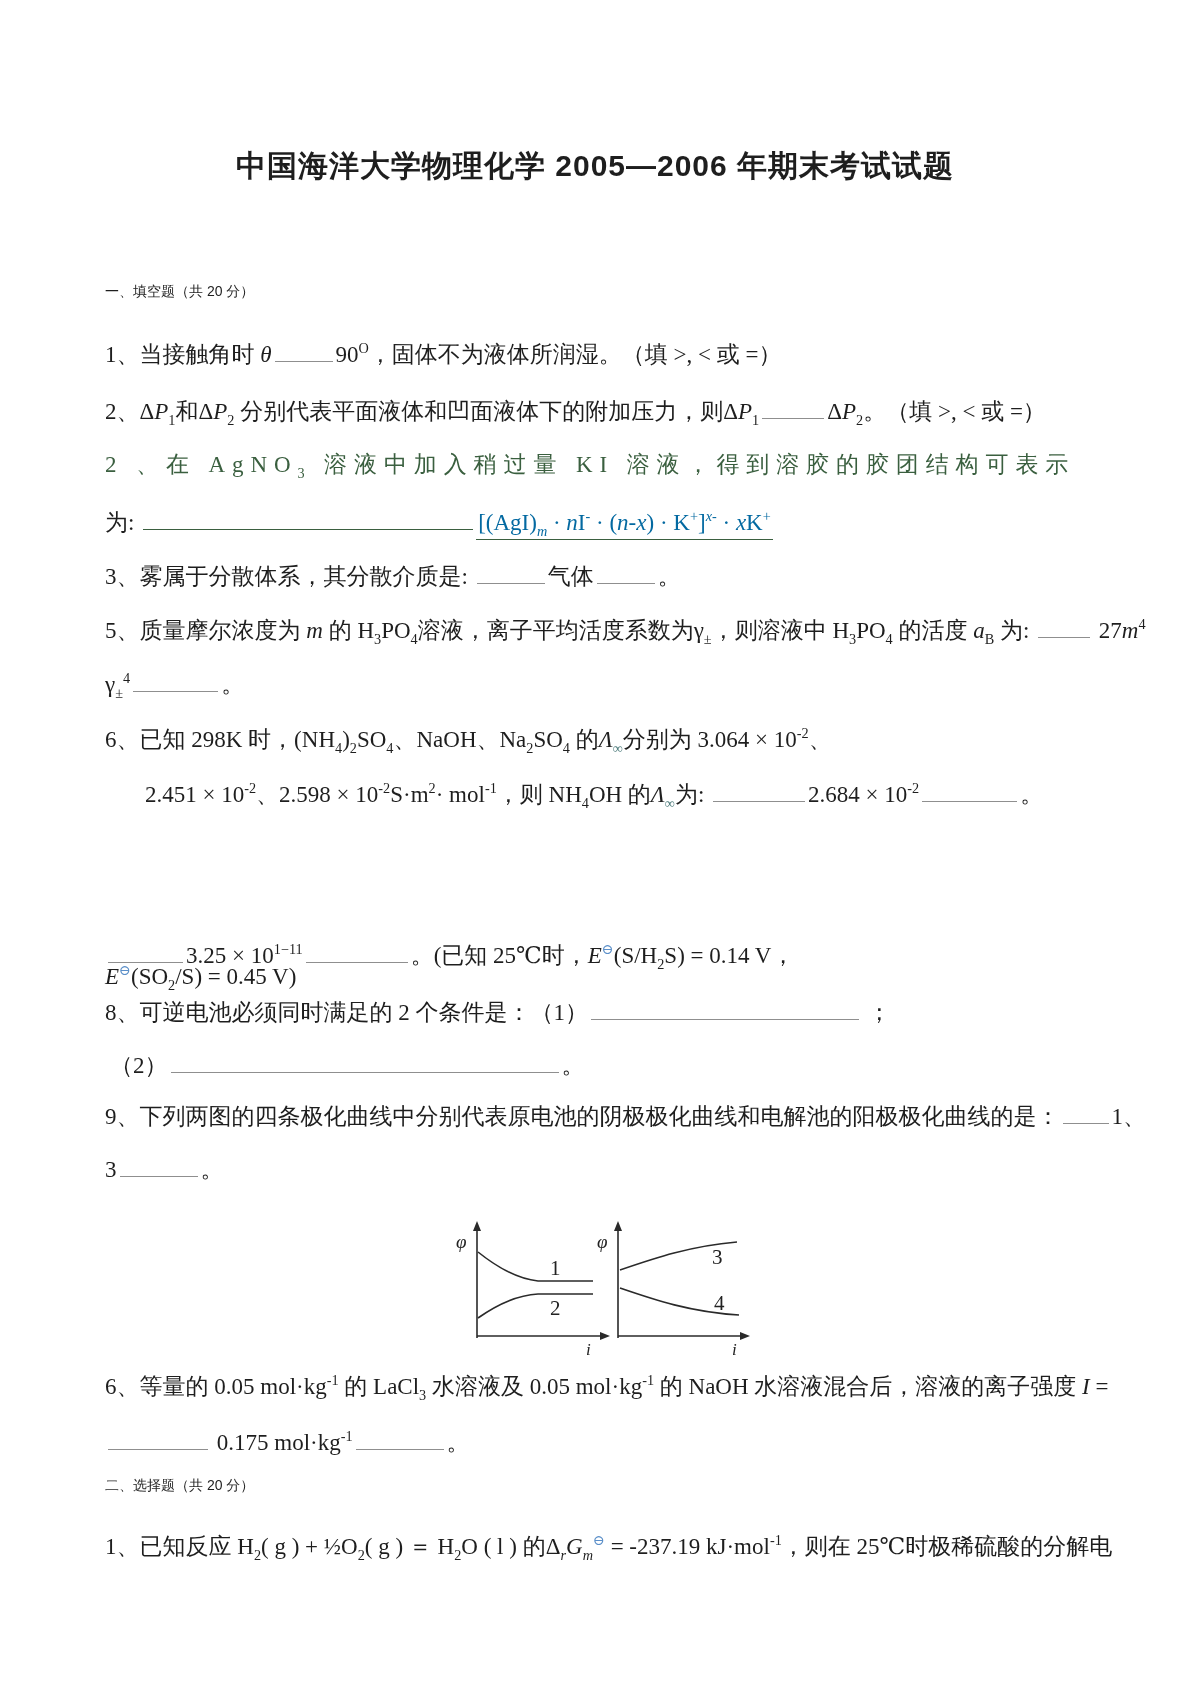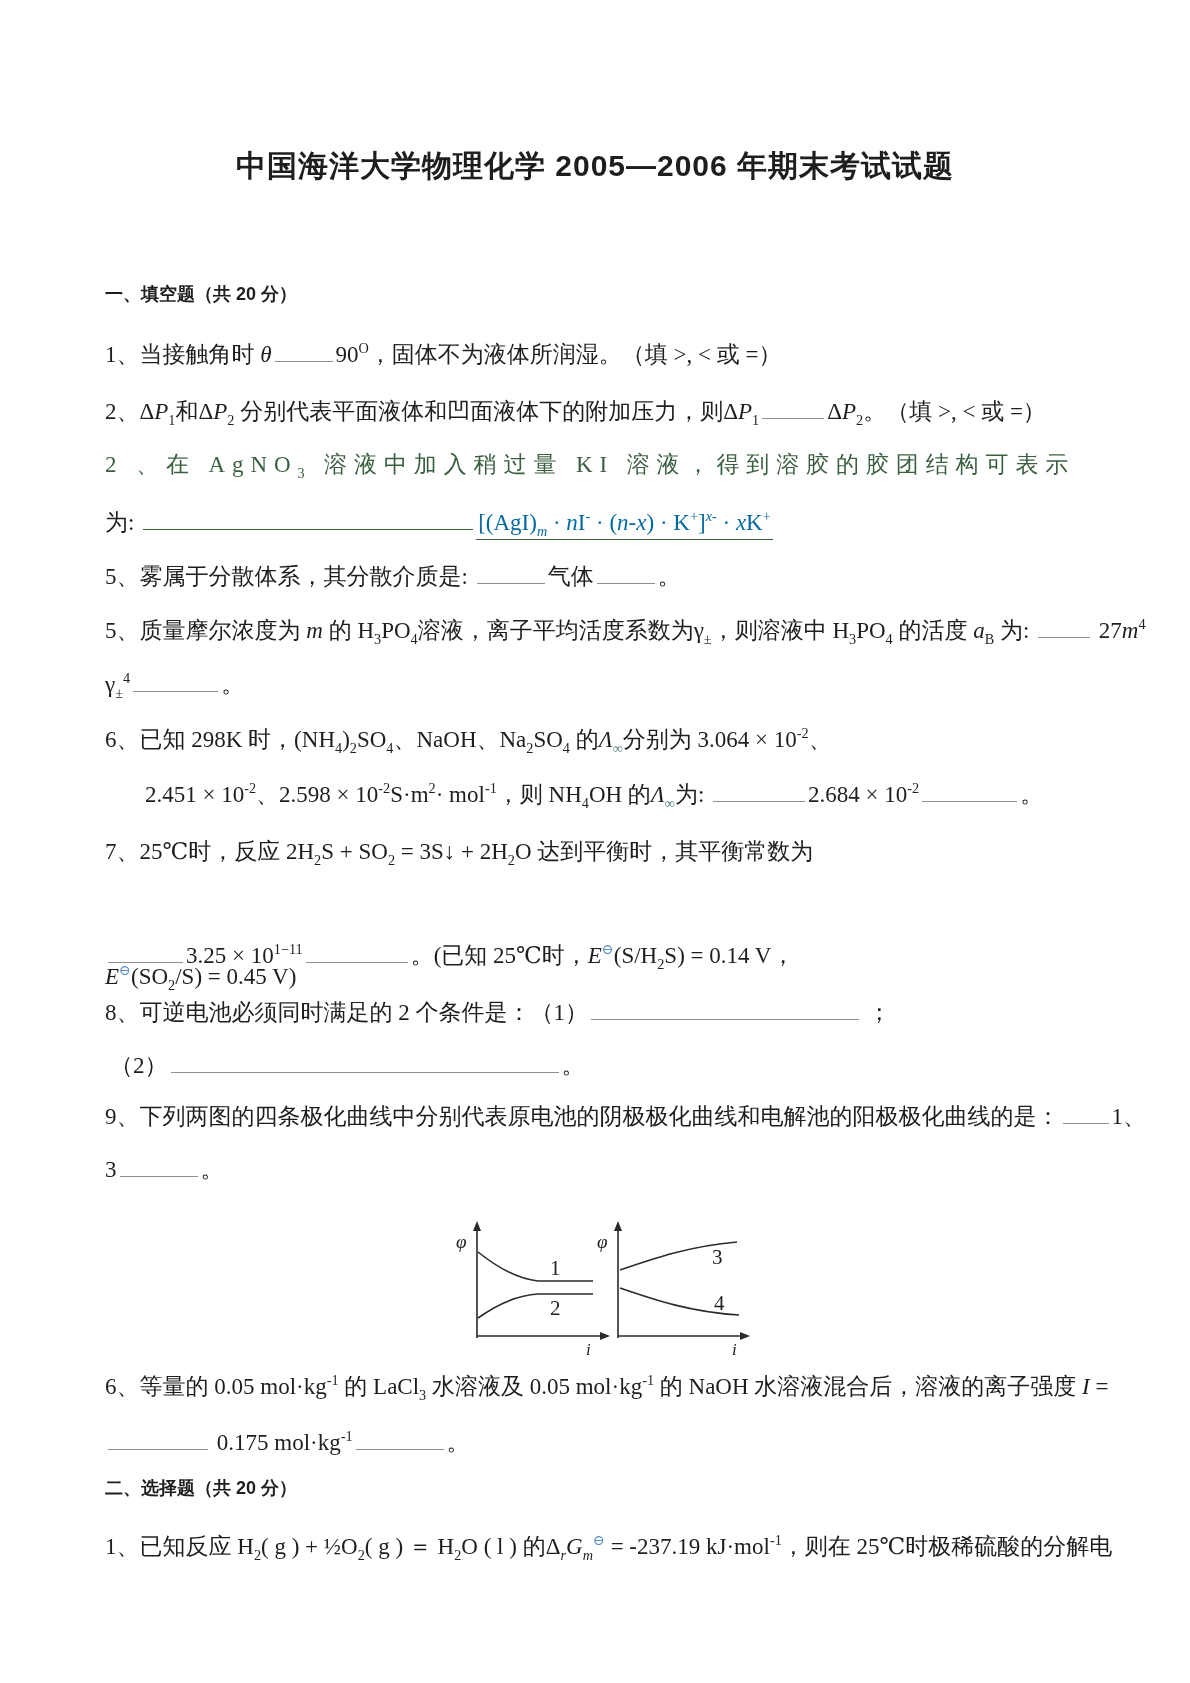--- a/index.html
+++ b/index.html
@@ -24,22 +24,22 @@
   .ln{
     position:absolute;
     left:105px;
     width:985px;
     font-size:23px;
     line-height:1.45;
     white-space:nowrap;
   }
   .hd{
     font-family:"Liberation Sans","DejaVu Sans",sans-serif;
-    font-weight:700;
-    font-size:18px;
+    font-weight:400;
+    font-size:14px;
   }
   .green{ color:#3a5f3f; }
   .spread{ letter-spacing:0.30em; white-space:normal; }
   .sup{ vertical-align:super; font-size:0.62em; line-height:0; }
   .sub{ vertical-align:sub;   font-size:0.62em; line-height:0; }
   .i{ font-style:italic; }
   .b{ color:#5b8fc9; }
   .inf{ color:#4f7d7d; }
   .blank{
     display:inline-block;
@@ -68,29 +68,28 @@
   <div class="ln hd" style="top:281px">一、填空题（共 20 分）</div>
 
   <div class="ln" style="top:338px"><span>1、当接触角时 </span><span class="i">θ</span><span class="blank" style="width: 58px;"></span><span>90</span><span class="sup">O</span><span>，固体不为液体所润湿。（填 &gt;, &lt; 或 =）</span></div>
   <div class="ln" style="top:395px"><span>2、Δ</span><span class="i">P</span><span class="sub">1</span><span>和Δ</span><span class="i">P</span><span class="sub">2</span><span> 分别代表平面液体和凹面液体下的附加压力，则Δ</span><span class="i">P</span><span class="sub">1</span><span class="blank" style="width: 62px;"></span><span>Δ</span><span class="i">P</span><span class="sub">2</span><span>。（填 &gt;, &lt; 或 =）</span></div>
 
   <div class="ln green spread" style="top:448px"><span>2 、在 AgNO</span><span class="sub">3</span><span> 溶液中加入稍过量 KI 溶液，得到溶胶的胶团结构可表示</span></div>
   <div class="ln" style="top:506px">
     <span><span>为: </span></span><span class="blank gblank" style="width:330px"></span><span class="fml"><span>[(AgI)</span><span class="sub i">m</span><span> · </span><span class="i">n</span><span>I</span><span class="sup">-</span><span> · (</span><span class="i">n-x</span><span>)  · K</span><span class="sup">+</span><span>]</span><span class="sup i">x-</span><span> · </span><span class="i">x</span><span>K</span><span class="sup">+</span></span>
   </div>
 
-  <div class="ln" style="top:560px"><span>5、雾属于分散体系，其分散介质是: </span><span class="blank" style="width: 68px;"></span><span>气体</span><span class="blank" style="width: 58px;"></span><span>。</span></div>
+  <div class="ln" style="top:560px"><span>3、雾属于分散体系，其分散介质是: </span><span class="blank" style="width: 68px;"></span><span>气体</span><span class="blank" style="width: 58px;"></span><span>。</span></div>
 
   <div class="ln" style="top:614px"><span>5、质量摩尔浓度为 </span><span class="i">m</span><span> 的 H</span><span class="sub">3</span><span>PO</span><span class="sub">4</span><span>溶液，离子平均活度系数为γ</span><span class="sub">±</span><span>，则溶液中 H</span><span class="sub">3</span><span>PO</span><span class="sub">4</span><span> 的活度 </span><span class="i">a</span><span class="sub">B</span><span> 为: </span><span class="blank" style="width: 52px;"></span><span> 27</span><span class="i">m</span><span class="sup">4</span></div>
   <div class="ln" style="top:668px"><span>γ</span><span class="sub">±</span><span class="sup">4</span><span class="blank" style="width: 85px;"></span><span>。</span></div>
 
   <div class="ln" style="top:723px"><span>6、已知 298K 时，(NH</span><span class="sub">4</span><span>)</span><span class="sub">2</span><span>SO</span><span class="sub">4</span><span>、NaOH、Na</span><span class="sub">2</span><span>SO</span><span class="sub">4</span><span> 的</span><span class="i">Λ</span><span class="sub inf">∞</span><span>分别为 3.064 × 10</span><span class="sup">-2</span><span>、</span></div>
   <div class="ln" style="top:778px;left:145px"><span>2.451 × 10</span><span class="sup">-2</span><span>、2.598 × 10</span><span class="sup">-2</span><span>S·m</span><span class="sup">2</span><span>· mol</span><span class="sup">-1</span><span>，则 NH</span><span class="sub">4</span><span>OH 的</span><span class="i">Λ</span><span class="sub inf">∞</span><span>为: </span><span class="blank" style="width: 92px;"></span><span>2.684 × 10</span><span class="sup">-2</span><span class="blank" style="width: 95px;"></span><span>。</span></div>
 
-  <div class="ln" style="top:835px"><span>7、25℃时，反应 2H</span><span class="sub">2</span><span>S + SO</span><span class="sub">2</span><span> = 3S↓ + 2H</span><span class="sub">2</span><span>O 达到平衡时，其平衡常数为</span></div>
   <div class="ln" style="top:939px"><span class="blank" style="width: 75px;"></span><span>3.25 × 10</span><span class="sup">1−11</span><span class="blank" style="width: 102px;"></span><span>。(已知 25℃时，</span><span class="i">E</span><span class="sup b">⊖</span><span>(S/H</span><span class="sub">2</span><span>S) = 0.14 V，</span></div>
   <div class="ln" style="top:960px"><span class="i">E</span><span class="sup b">⊖</span><span>(SO</span><span class="sub">2</span><span>/S) = 0.45 V)</span></div>
 
   <div class="ln" style="top:996px"><span>8、可逆电池必须同时满足的 2 个条件是：（1）</span><span class="blank" style="width: 268px;"></span><span> ；</span></div>
   <div class="ln" style="top:1049px;left:110px"><span>（2）</span><span class="blank" style="width: 388px;"></span><span>。</span></div>
 
   <div class="ln" style="top:1100px"><span>9、下列两图的四条极化曲线中分别代表原电池的阴极极化曲线和电解池的阳极极化曲线的是：</span><span class="blank" style="width: 46px;"></span><span>1、</span></div>
   <div class="ln" style="top:1153px"><span>3</span><span class="blank" style="width: 78px;"></span><span>。</span></div>
 
   <div class="figure">

